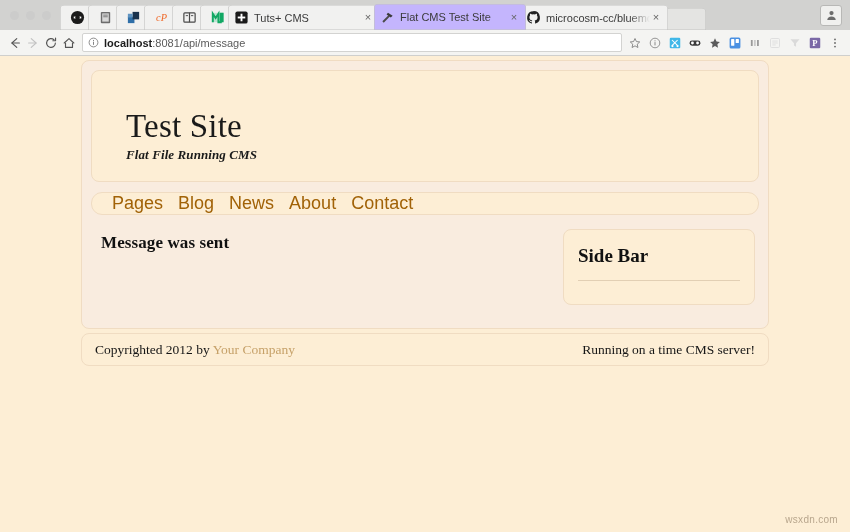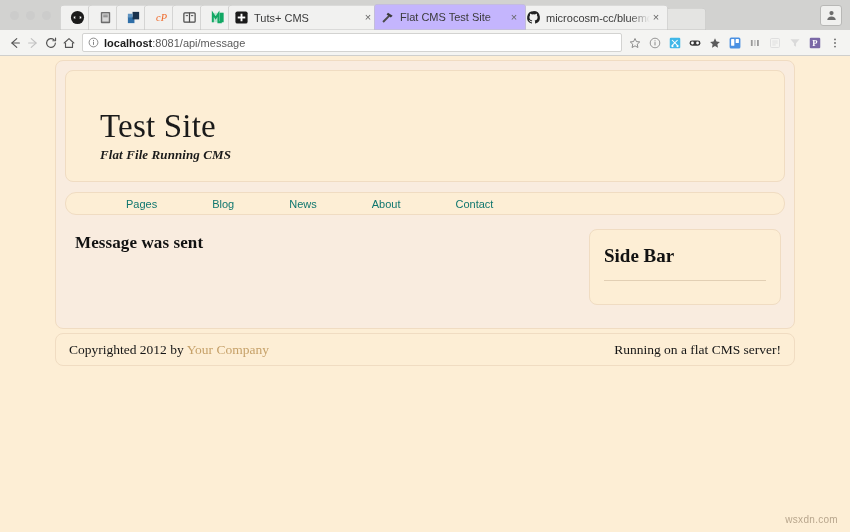--- a/index.html
+++ b/index.html
@@ -99,21 +99,21 @@
 
   
   .viewport {
     position: absolute; left: 0; top: 56px;
     width: 850px; height: 476px;
     background: #fdeed5;
     overflow: hidden;
   }
   .page-wrap {
     margin: 0 auto;
-    width: 740px;
+    width: 688px;
     padding-top: 4px;
   }
   .shell {
     background: #f9ecdf;
     border: 1px solid #f0dcc2;
     border-radius: 8px;
     padding: 9px;
   }
   .masthead {
     background: #fdeed5;
@@ -144,25 +144,24 @@
     border: 1px solid #f0dcc2;
     border-radius: 11px;
     height: 23px;
     display: flex;
     align-items: center;
     padding-left: 20px;
     gap: 15px;
   }
   nav.mainnav a {
     font-family: "Liberation Sans", sans-serif;
-    font-size: 11px;
-    color: #0f766e;
+    font-size: 18px;
+    color: #a16207;
     text-decoration: none;
     white-space: nowrap;
-    margin-left: 40px;
   }
   .content-row {
     display: flex;
     gap: 12px;
     margin-top: 16px;
     padding: 0 4px 14px 4px;
     align-items: flex-start;
   }
   .article { flex: 1 1 auto; padding-left: 6px; padding-top: 2px; }
   .article h2 {
@@ -455,19 +454,19 @@
           <aside class="sidebar">
             <h3>Side Bar</h3>
             <div class="rule"></div>
           </aside>
         </div>
 
       </div>
 
       <footer class="site-footer">
         <div class="left"><span>Copyrighted 2012 by </span><a href="#">Your Company</a></div>
-        <div class="right">Running on a flat CMS server!</div>
+        <div class="right">Running on a time CMS server!</div>
       </footer>
     </div>
 
     <div class="watermark">wsxdn.com</div>
   </div>
 </div>
 
 </body></html>

